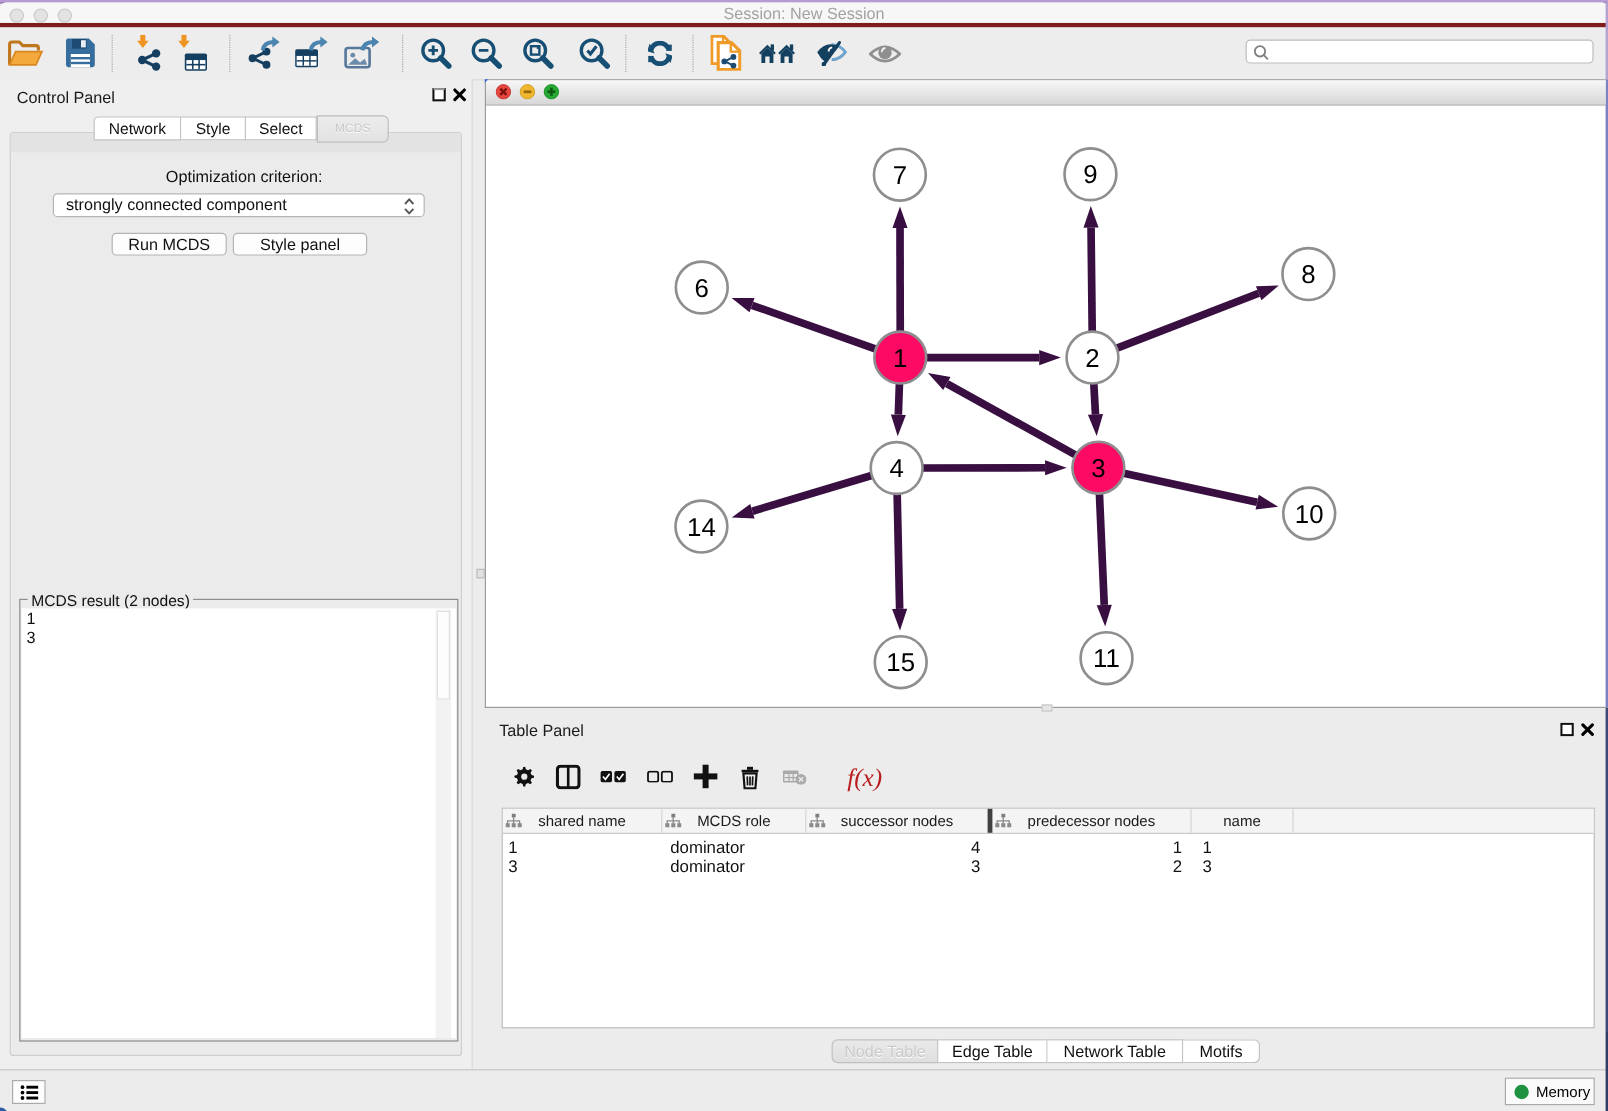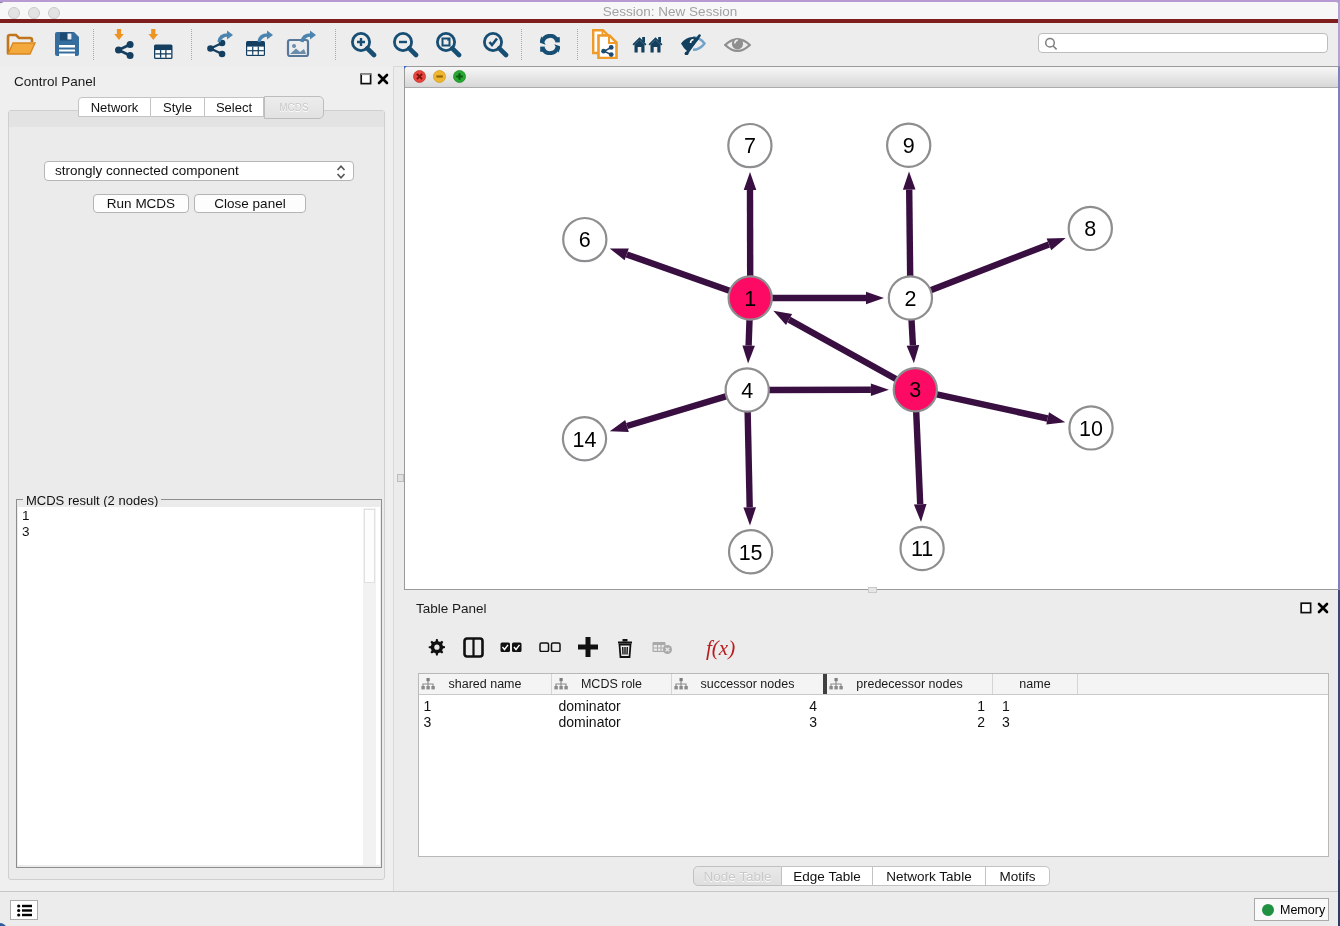--- a/index.html
+++ b/index.html
@@ -169,28 +169,29 @@
   <div class="abs" style="left:8px;top:44px;width:377px;height:770px;background:#ebebeb;border:1px solid #cfcfcf;border-radius:3px;"></div>
   <div class="abs" style="left:9px;top:45px;width:375px;height:16px;background:#e3e3e3;"></div>
 
   <div class="abs" style="left:78px;top:31px;height:20px;">
     <div class="abs" style="left:0;top:0;width:73px;height:20px;background:#fff;border:1px solid #c3c3c3;border-radius:4px 0 0 0;text-align:center;font-size:13px;line-height:19px;color:#111;">Network</div>
     <div class="abs" style="left:73px;top:0;width:54px;height:20px;background:#fff;border:1px solid #c3c3c3;border-left:none;text-align:center;font-size:13px;line-height:19px;color:#111;">Style</div>
     <div class="abs" style="left:127px;top:0;width:59px;height:20px;background:#fff;border:1px solid #c3c3c3;border-left:none;text-align:center;font-size:13px;line-height:19px;color:#111;">Select</div>
     <div class="abs" style="left:186px;top:-1px;width:60px;height:23px;background:linear-gradient(#ececec,#e2e2e2);border:1px solid #bdbdbd;border-radius:0 5px 5px 0;text-align:center;font-size:10px;line-height:21px;color:#c9c9c9;text-shadow:0 1px 0 #fff;">MCDS</div>
   </div>
 
+  <div class="abs" style="left:0;top:74px;width:393px;text-align:center;font-size:13.5px;color:#111;"><span style="margin-left:14px;">Optimization criterion:</span></div>
   <div class="abs" style="left:44px;top:95px;width:310px;height:20px;background:#fff;border:1px solid #b6b6b6;border-radius:4px;font-size:13.5px;line-height:18px;color:#111;padding-left:10px;">strongly connected component
     <svg class="abs" style="right:7px;top:3px;" width="10" height="14" viewBox="0 0 10 14">
         <path d="M1.5 5 L5 1.2 L8.5 5" fill="none" stroke="#555" stroke-width="1.6"></path>
         <path d="M1.5 9 L5 12.8 L8.5 9" fill="none" stroke="#555" stroke-width="1.6"></path>
       </svg>
   </div>
   <div class="abs" style="left:93px;top:128px;width:96px;height:19px;background:#fdfdfd;border:1px solid #b4b4b4;border-radius:4px;text-align:center;font-size:13.5px;line-height:17px;color:#111;">Run MCDS</div>
-  <div class="abs" style="left:194px;top:128px;width:112px;height:19px;background:#fdfdfd;border:1px solid #b4b4b4;border-radius:4px;text-align:center;font-size:13.5px;line-height:17px;color:#111;">Close panel</div>
+  <div class="abs" style="left:194px;top:128px;width:112px;height:19px;background:#fdfdfd;border:1px solid #b4b4b4;border-radius:4px;text-align:center;font-size:13.5px;line-height:17px;color:#111;">Style panel</div>
 
   <div class="abs" style="left:16px;top:433px;width:366px;height:369px;border:1px solid #8d8d8d;">
     <div class="abs" style="left:6px;top:-7px;background:#ebebeb;padding:0 3px;font-size:13px;color:#111;">MCDS result (2 nodes)</div>
     <div class="abs" style="left:1px;top:7px;width:362px;height:358px;background:#fff;"></div>
     <div class="abs" style="left:5px;top:8px;font-size:13.5px;color:#111;line-height:15.5px;">1<br>3</div>
     <div class="abs" style="left:346px;top:8px;width:13px;height:357px;background:#f2f2f2;"></div>
     <div class="abs" style="left:347px;top:9px;width:11px;height:74px;background:#fdfdfd;border:1px solid #e0e0e0;"></div>
   </div>
 </div>
 

